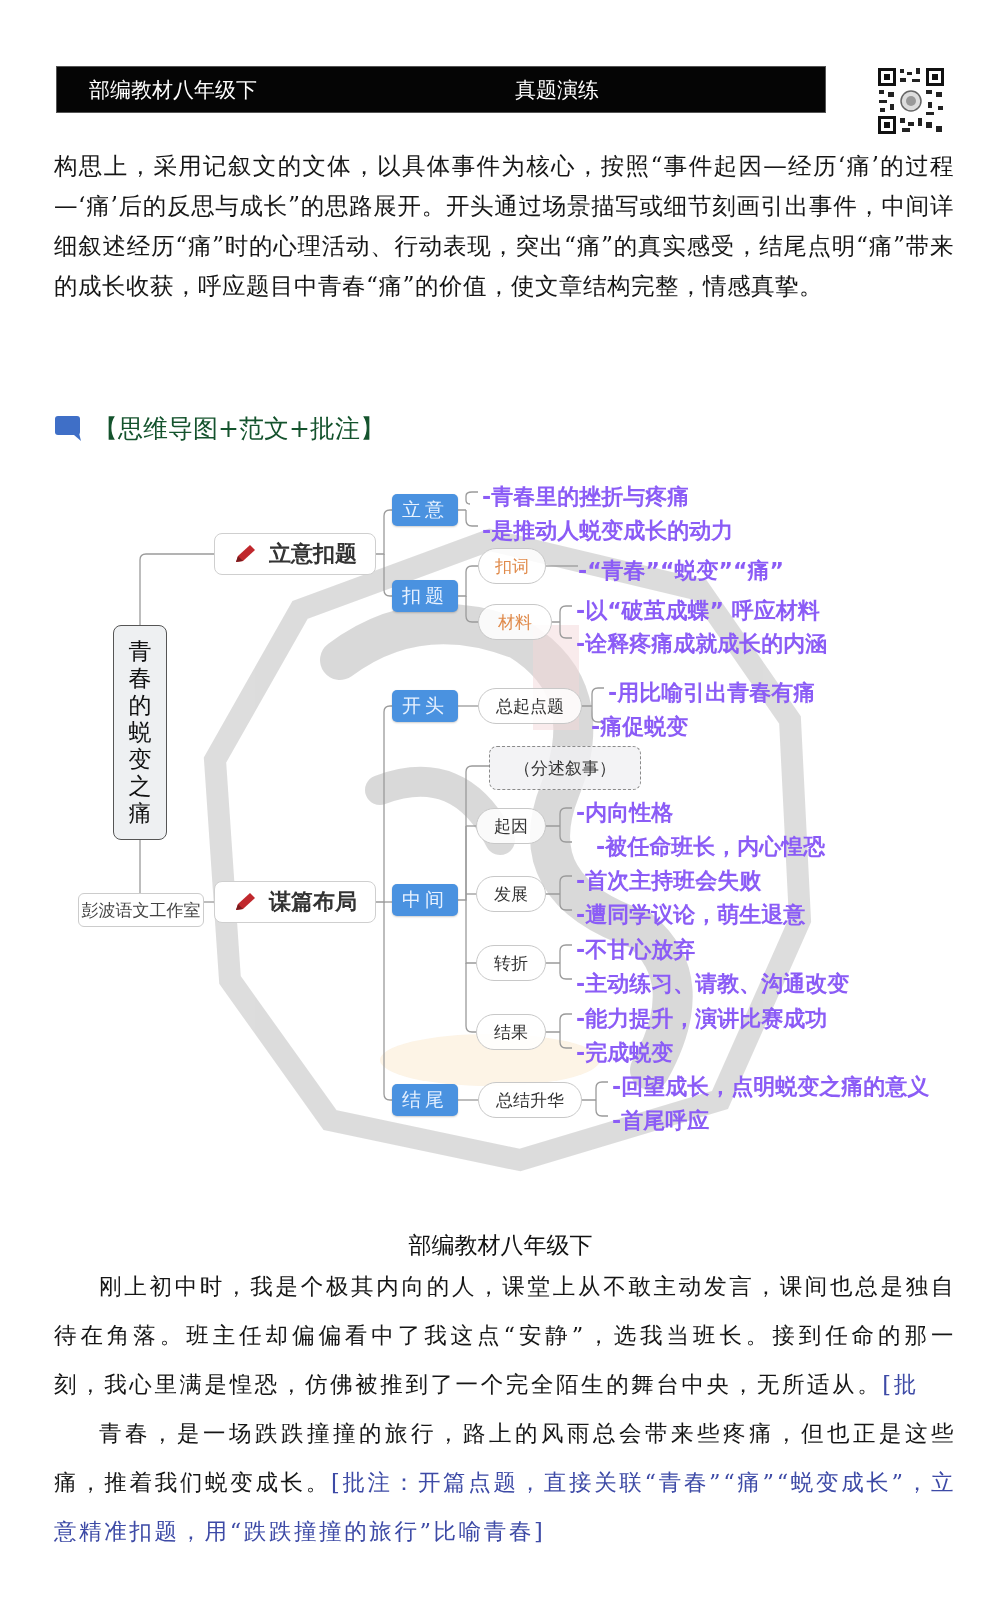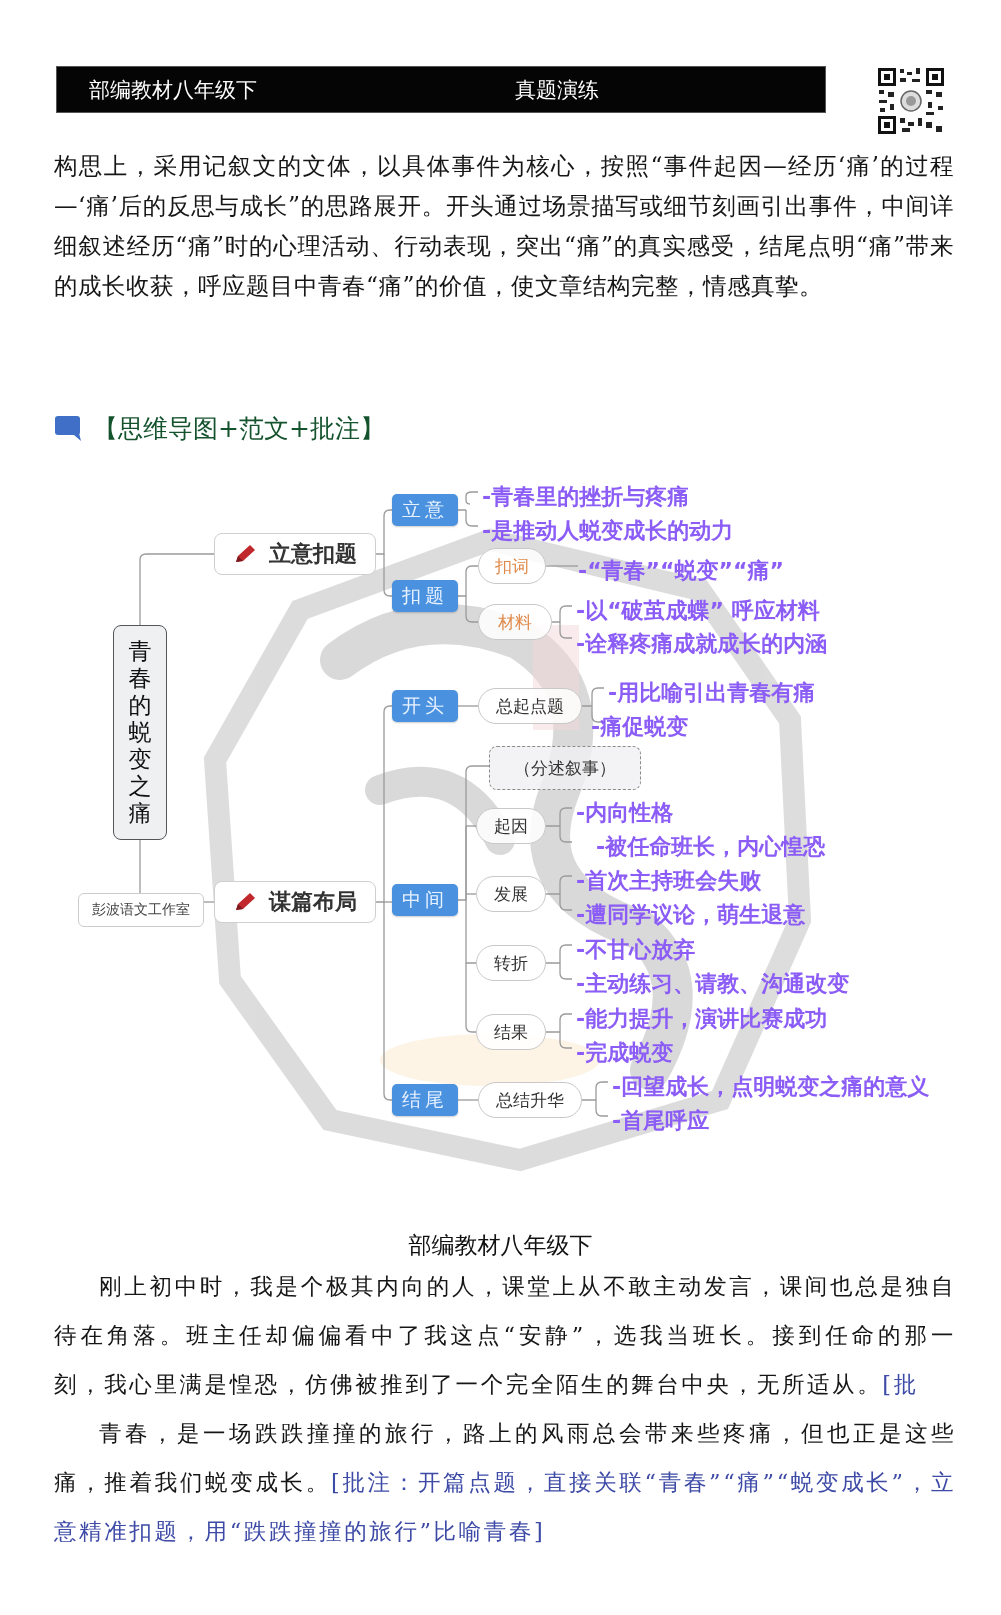--- a/index.html
+++ b/index.html
@@ -20,21 +20,21 @@
   .sec-head { position: absolute; left: 55px; top: 412px; display: flex; align-items: center; }
   .sec-icon { width: 30px; height: 26px; position: relative; margin-right: 8px; }
   .sec-title { font-size: 25px; color: #14532d; }
 
   
   .mindmap { position: absolute; left: 0; top: 460px; width: 1001px; height: 740px; }
   .mm-svg { position: absolute; left: 0; top: 0; }
   .node { position: absolute; display: flex; align-items: center; justify-content: center; white-space: nowrap; }
   .root { left: 113px; top: 165px; width: 54px; height: 215px; border: 1.5px solid #555; border-radius: 8px; background: #eef0f2; flex-direction: column; font-size: 23px; line-height: 27px; color: #111; }
   .root span { display: block; }
-  .studio { left: 78px; top: 433px; width: 126px; height: 34px; border: 1px solid #ccc; border-radius: 6px; background: #fff; font-size: 14px; color: #444; }
+  .studio { left: 78px; top: 433px; width: 126px; height: 34px; border: 1px solid #ccc; border-radius: 6px; background: #fff; font-size: 17px; color: #444; }
   .branch { width: 162px; height: 42px; border: 1px solid #cfcfcf; border-radius: 8px; background: #fff; font-size: 22px; color: #333; font-weight: bold; }
   .branch .pencil { margin-right: 12px; }
   .blue { width: 66px; height: 32px; background: #4a92e0; border-radius: 5px; color: #e8f2ff; font-family: "DejaVu Serif", serif; font-size: 19px; letter-spacing: 4px; box-shadow: 0 1px 2px rgba(0,0,0,0.2); }
   .pill { height: 36px; border: 1px solid #c8c8c8; border-radius: 18px; background: rgba(255,255,255,0.85); font-size: 17px; color: #333; padding: 3px 14px; }
   .pill.orange { color: #e08a4a; }
   .dashed { left: 489px; top: 286px; width: 152px; height: 44px; border: 1.5px dashed #8a8a8a; border-radius: 8px; background: rgba(240,240,242,0.8); font-size: 17px; color: #333; }
   .leaf { position: absolute; font-size: 22px; color: #8b5cf6; white-space: nowrap; font-weight: bold; }
 
   
   .essay-title { position: absolute; left: 0; top: 1230px; width: 1001px; text-align: center; font-size: 23px; color: #111; }

